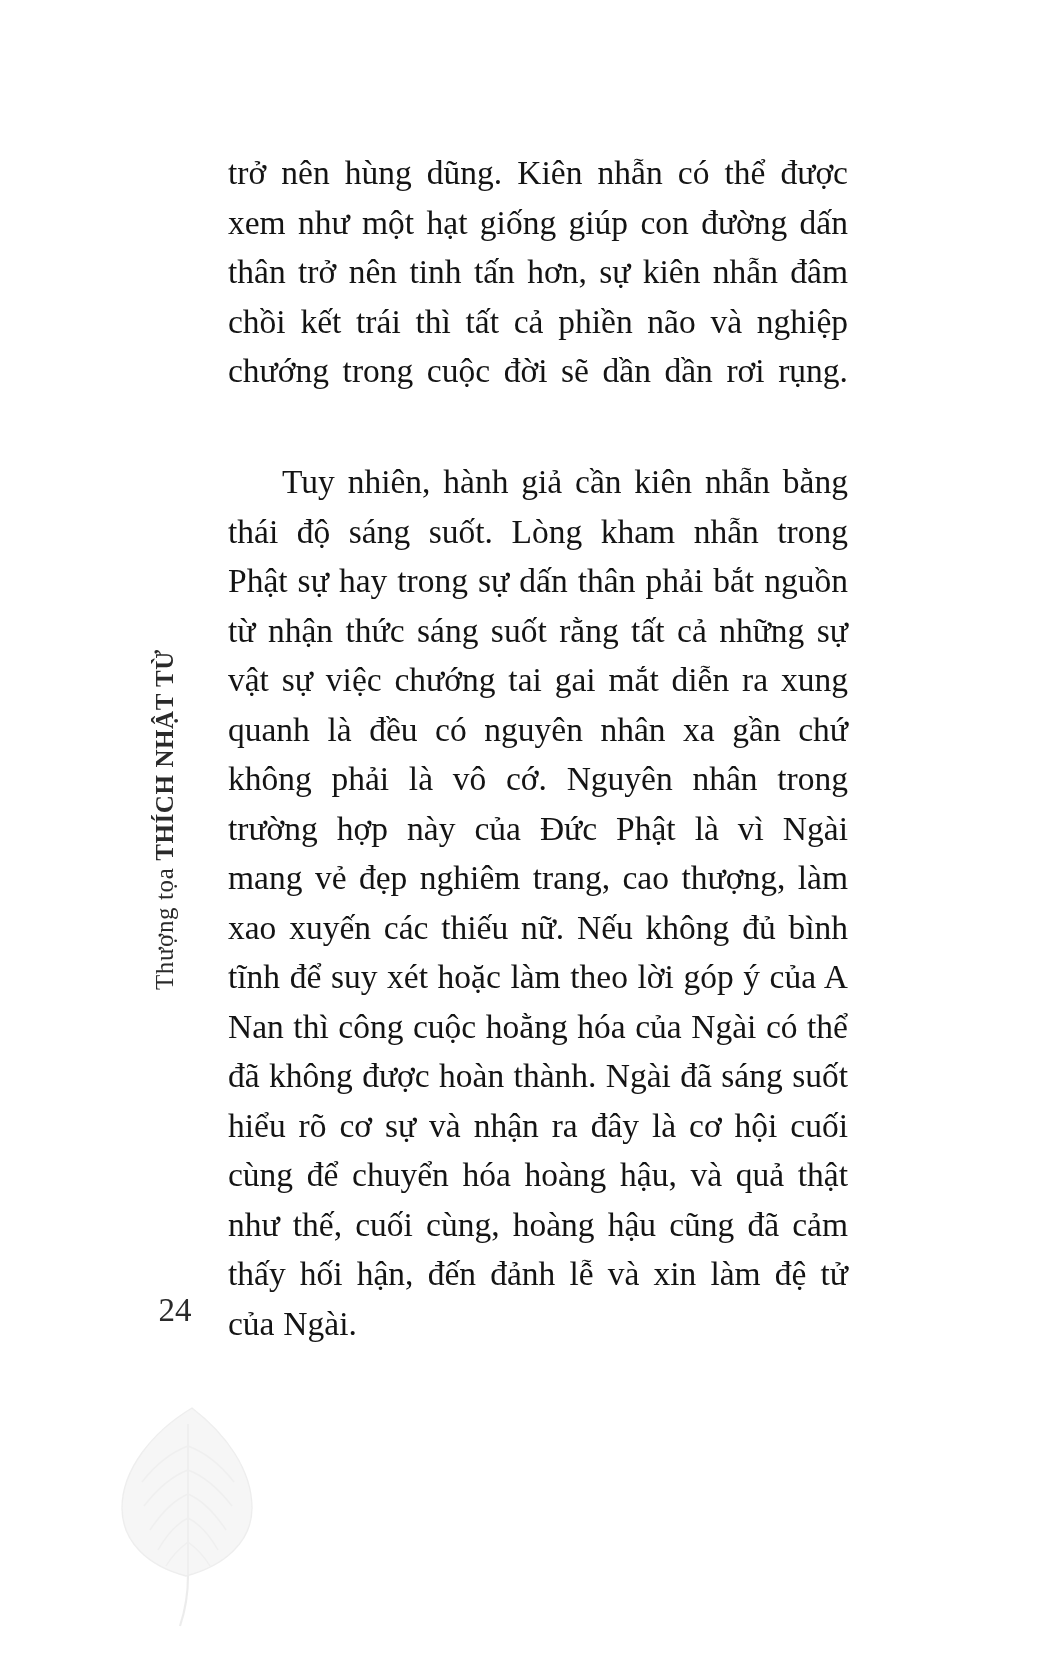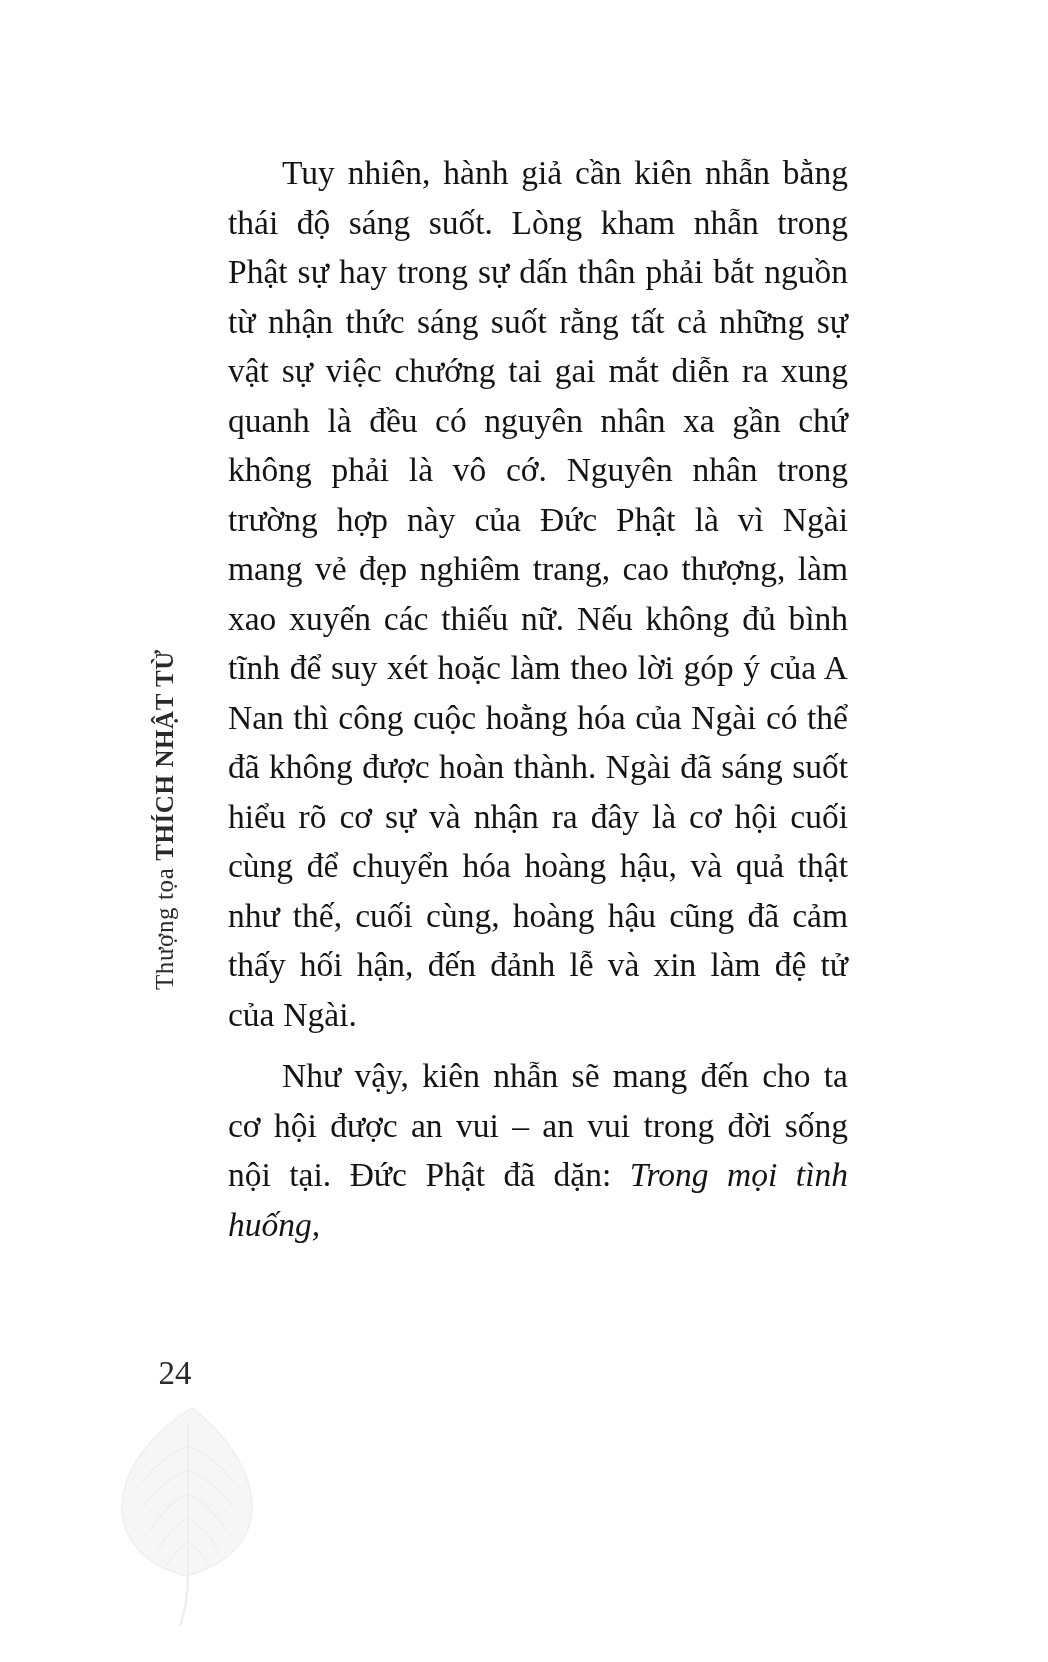--- a/index.html
+++ b/index.html
@@ -43,21 +43,21 @@
     white-space: nowrap;
   }
   #running-head .rh-text .rh-name {
     font-weight: 700;
   }
 
   
   #folio {
     position: absolute;
     left: 140px;
-    top: 1355px;
+    top: 1292px;
     width: 70px;
     text-align: center;
     font-family: "Liberation Serif", serif;
     font-size: 33px;
     color: #2a2a2a;
   }
 
   
   #leaf {
     position: absolute;
@@ -128,20 +128,20 @@
       <path d="M88 104 C102 110 114 122 126 140"></path>
       <path d="M88 128 C76 134 66 146 58 160"></path>
       <path d="M88 128 C100 134 110 146 118 160"></path>
       <path d="M88 152 C80 158 72 166 66 176"></path>
       <path d="M88 152 C96 158 104 166 110 176"></path>
     </g>
   </svg>
 
   <div id="textblock">
 
+    <p class="paragraph continued">trở nên hùng dũng. Kiên nhẫn có thể được xem như một hạt giống giúp con đường dấn thân trở nên tinh tấn hơn, sự kiên nhẫn đâm chồi kết trái thì tất cả phiền não và nghiệp chướng trong cuộc đời sẽ dần dần rơi rụng.</p>
 
     <p class="paragraph indent">Tuy nhiên, hành giả cần kiên nhẫn bằng thái độ sáng suốt. Lòng kham nhẫn trong Phật sự hay trong sự dấn thân phải bắt nguồn từ nhận thức sáng suốt rằng tất cả những sự vật sự việc chướng tai gai mắt diễn ra xung quanh là đều có nguyên nhân xa gần chứ không phải là vô cớ. Nguyên nhân trong trường hợp này của Đức Phật là vì Ngài mang vẻ đẹp nghiêm trang, cao thượng, làm xao xuyến các thiếu nữ. Nếu không đủ bình tĩnh để suy xét hoặc làm theo lời góp ý của A Nan thì công cuộc hoằng hóa của Ngài có thể đã không được hoàn thành. Ngài đã sáng suốt hiểu rõ cơ sự và nhận ra đây là cơ hội cuối cùng để chuyển hóa hoàng hậu, và quả thật như thế, cuối cùng, hoàng hậu cũng đã cảm thấy hối hận, đến đảnh lễ và xin làm đệ tử của Ngài.</p>
 
-    <p class="paragraph indent"><span>Như vậy, kiên nhẫn sẽ mang đến cho ta cơ hội được an vui – an vui trong đời sống nội tại. Đức Phật đã dặn: </span><span class="ital">Trong mọi tình huống,</span></p>
 
   </div>
 
 </div>
 
 </body></html>

